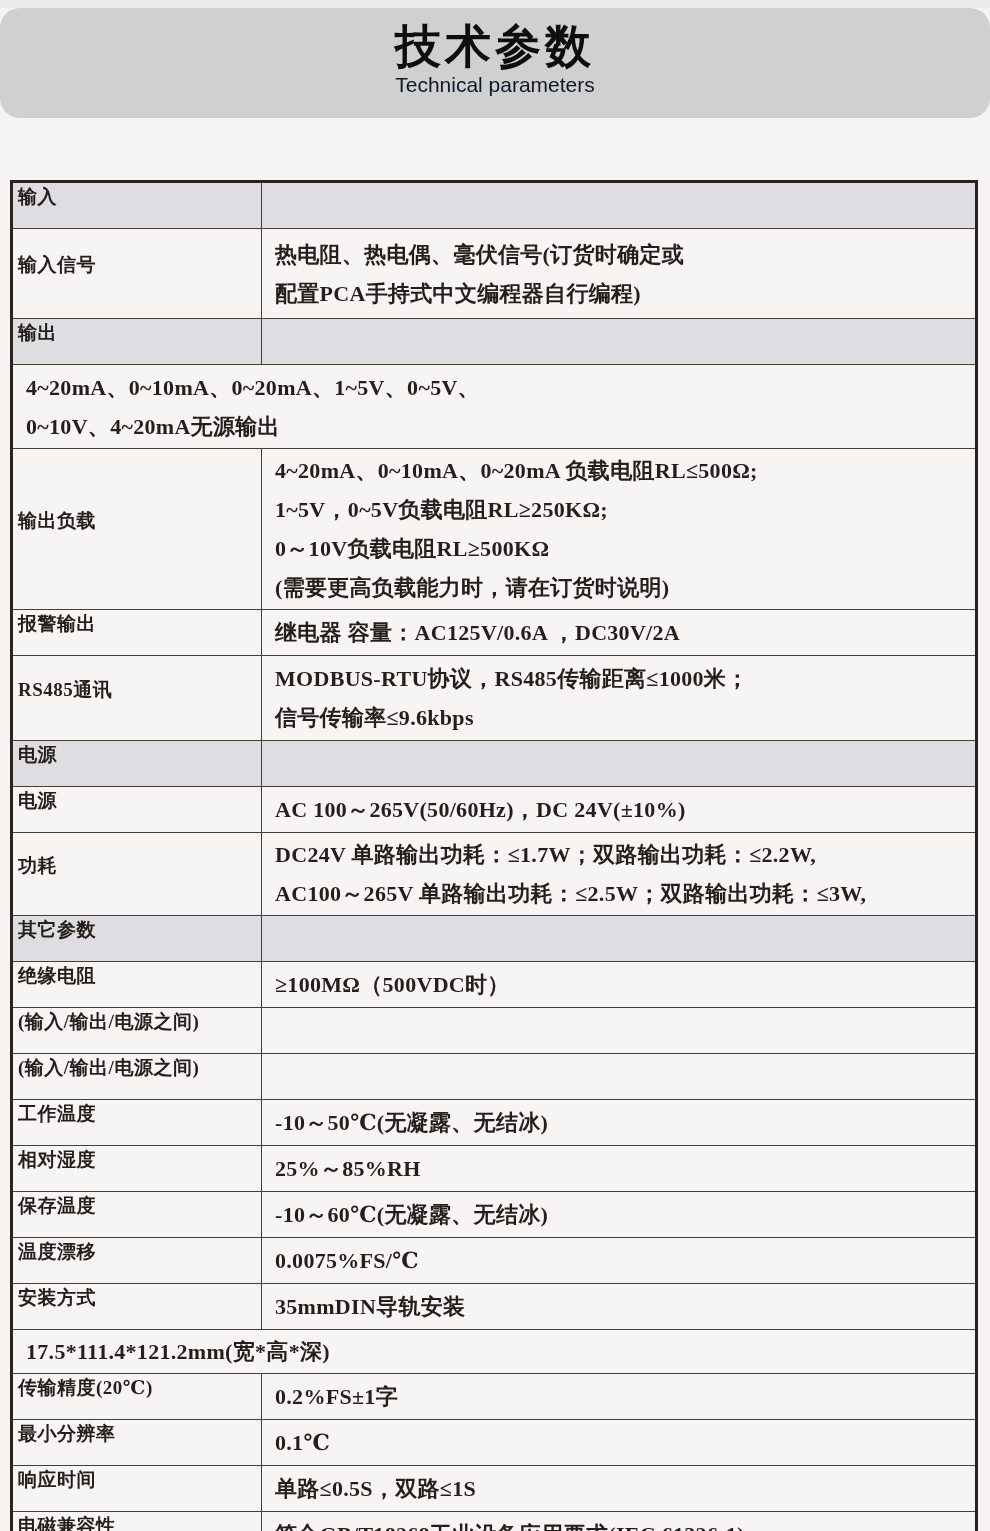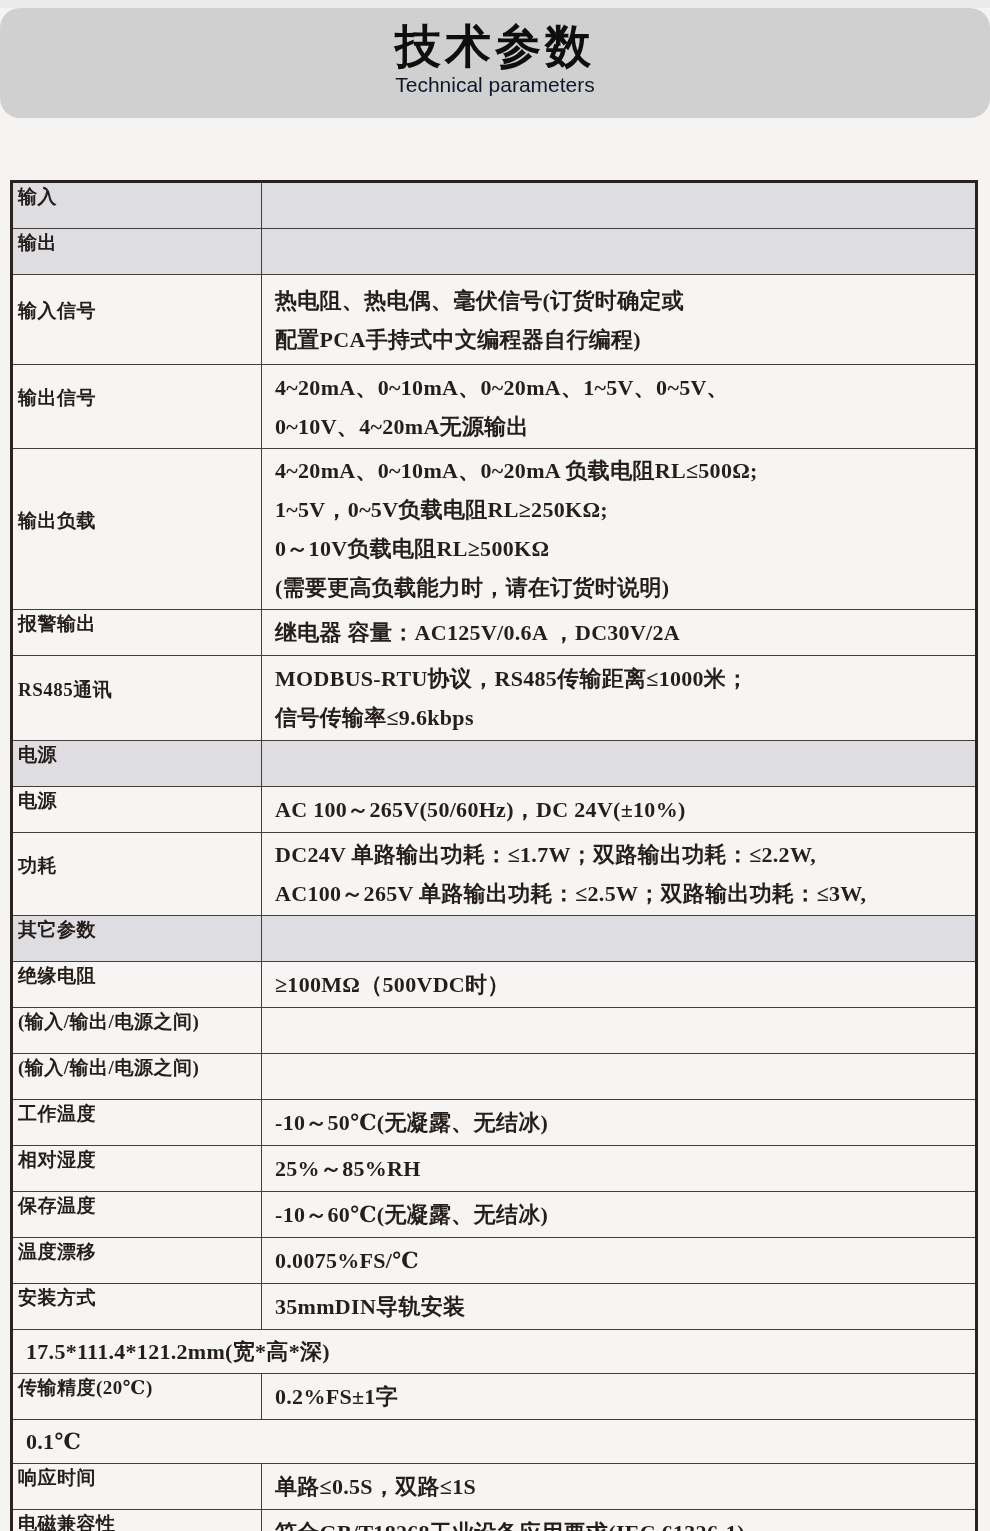--- a/index.html
+++ b/index.html
@@ -79,35 +79,34 @@
   <div class="page-subtitle">Technical parameters</div>
 </header>
 
 <div class="spec-table">
 
   <div class="row section" style="min-height:29px">
     <div class="cell-left">输入</div>
     <div class="cell-right"></div>
   </div>
 
+  <div class="row" style="min-height:90px">
+    <div class="cell-left">输入信号</div>
+    <div class="cell-right">
+      <div class="vline">热电阻、热电偶、毫伏信号(订货时确定或</div>
+      <div class="vline">配置PCA手持式中文编程器自行编程)</div>
+    </div>
+  </div>
+
   <div class="row section" style="min-height:29px">
     <div class="cell-left">输出</div>
     <div class="cell-right"></div>
   </div>
 
-  <div class="row" style="min-height:90px">
-    <div class="cell-left">输入信号</div>
-    <div class="cell-right">
-      <div class="vline">热电阻、热电偶、毫伏信号(订货时确定或</div>
-      <div class="vline">配置PCA手持式中文编程器自行编程)</div>
-    </div>
-  </div>
-
   <div class="row" style="min-height:84px">
-    <div class="cell-left">输出信号</div>
     <div class="cell-right">
       <div class="vline">4~20mA、0~10mA、0~20mA、1~5V、0~5V、</div>
       <div class="vline">0~10V、4~20mA无源输出</div>
     </div>
   </div>
 
   <div class="row" style="min-height:157px">
     <div class="cell-left">输出负载</div>
     <div class="cell-right">
       <div class="vline">4~20mA、0~10mA、0~20mA 负载电阻RL≤500Ω;</div>
@@ -217,20 +216,21 @@
   </div>
 
   <div class="row" style="min-height:39px">
     <div class="cell-left">传输精度(20℃)</div>
     <div class="cell-right">
       <div class="vline">0.2%FS±1字</div>
     </div>
   </div>
 
   <div class="row" style="min-height:39px">
+    <div class="cell-left">最小分辨率</div>
     <div class="cell-right">
       <div class="vline">0.1℃</div>
     </div>
   </div>
 
   <div class="row" style="min-height:38px">
     <div class="cell-left">响应时间</div>
     <div class="cell-right">
       <div class="vline">单路≤0.5S，双路≤1S</div>
     </div>

